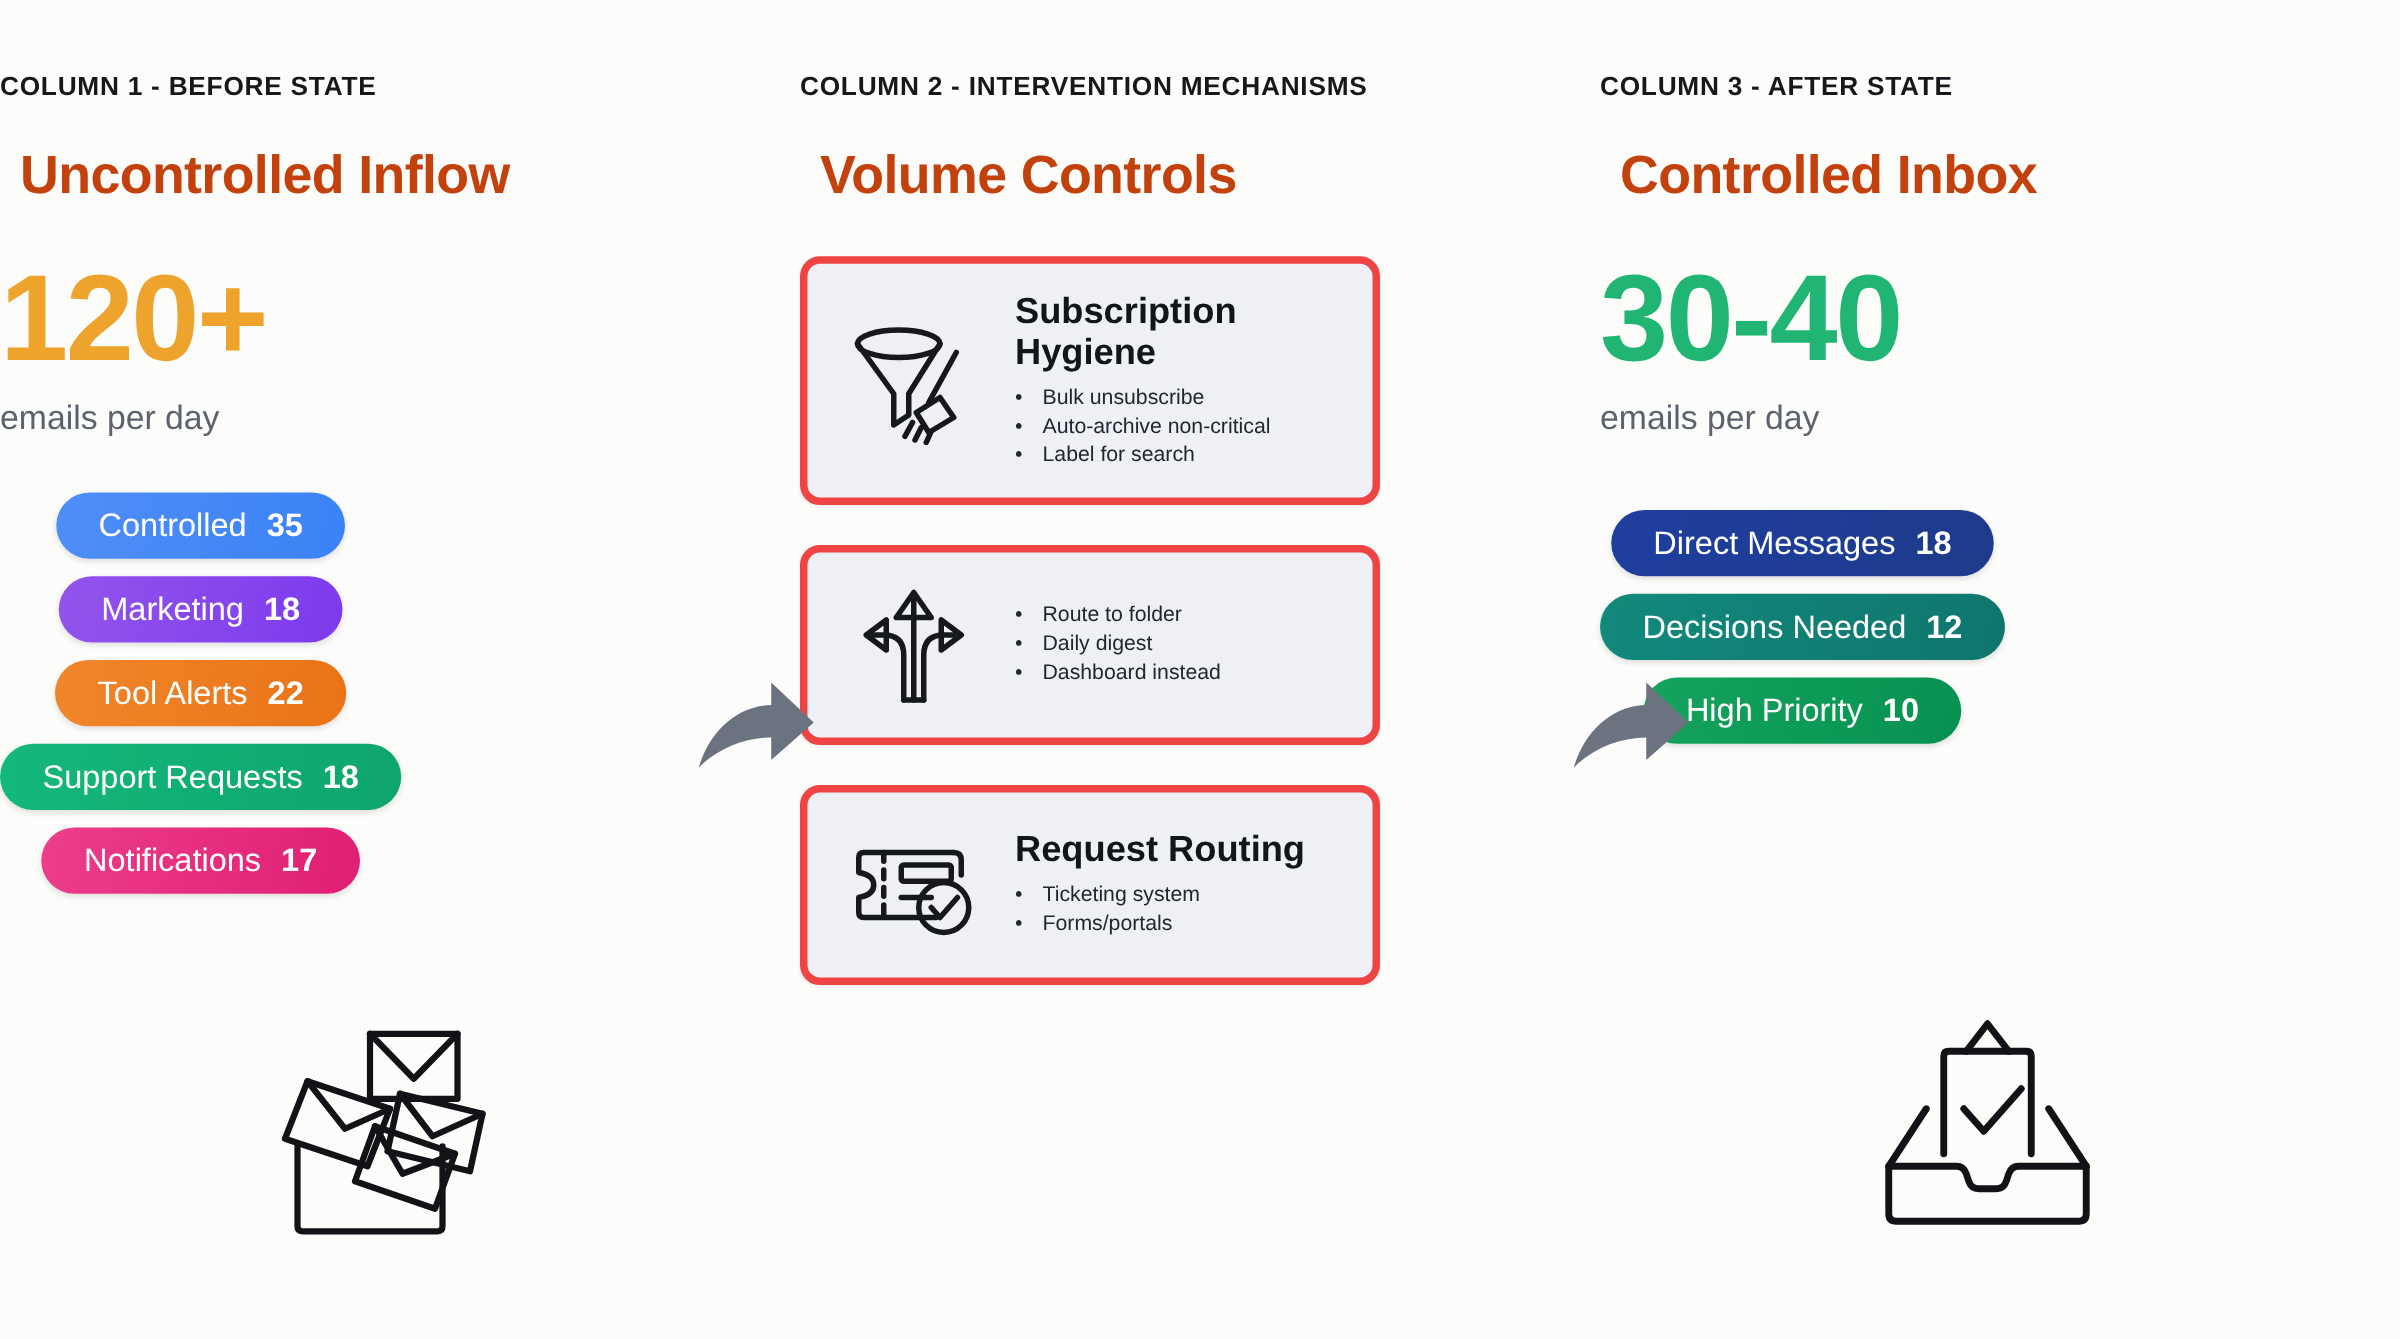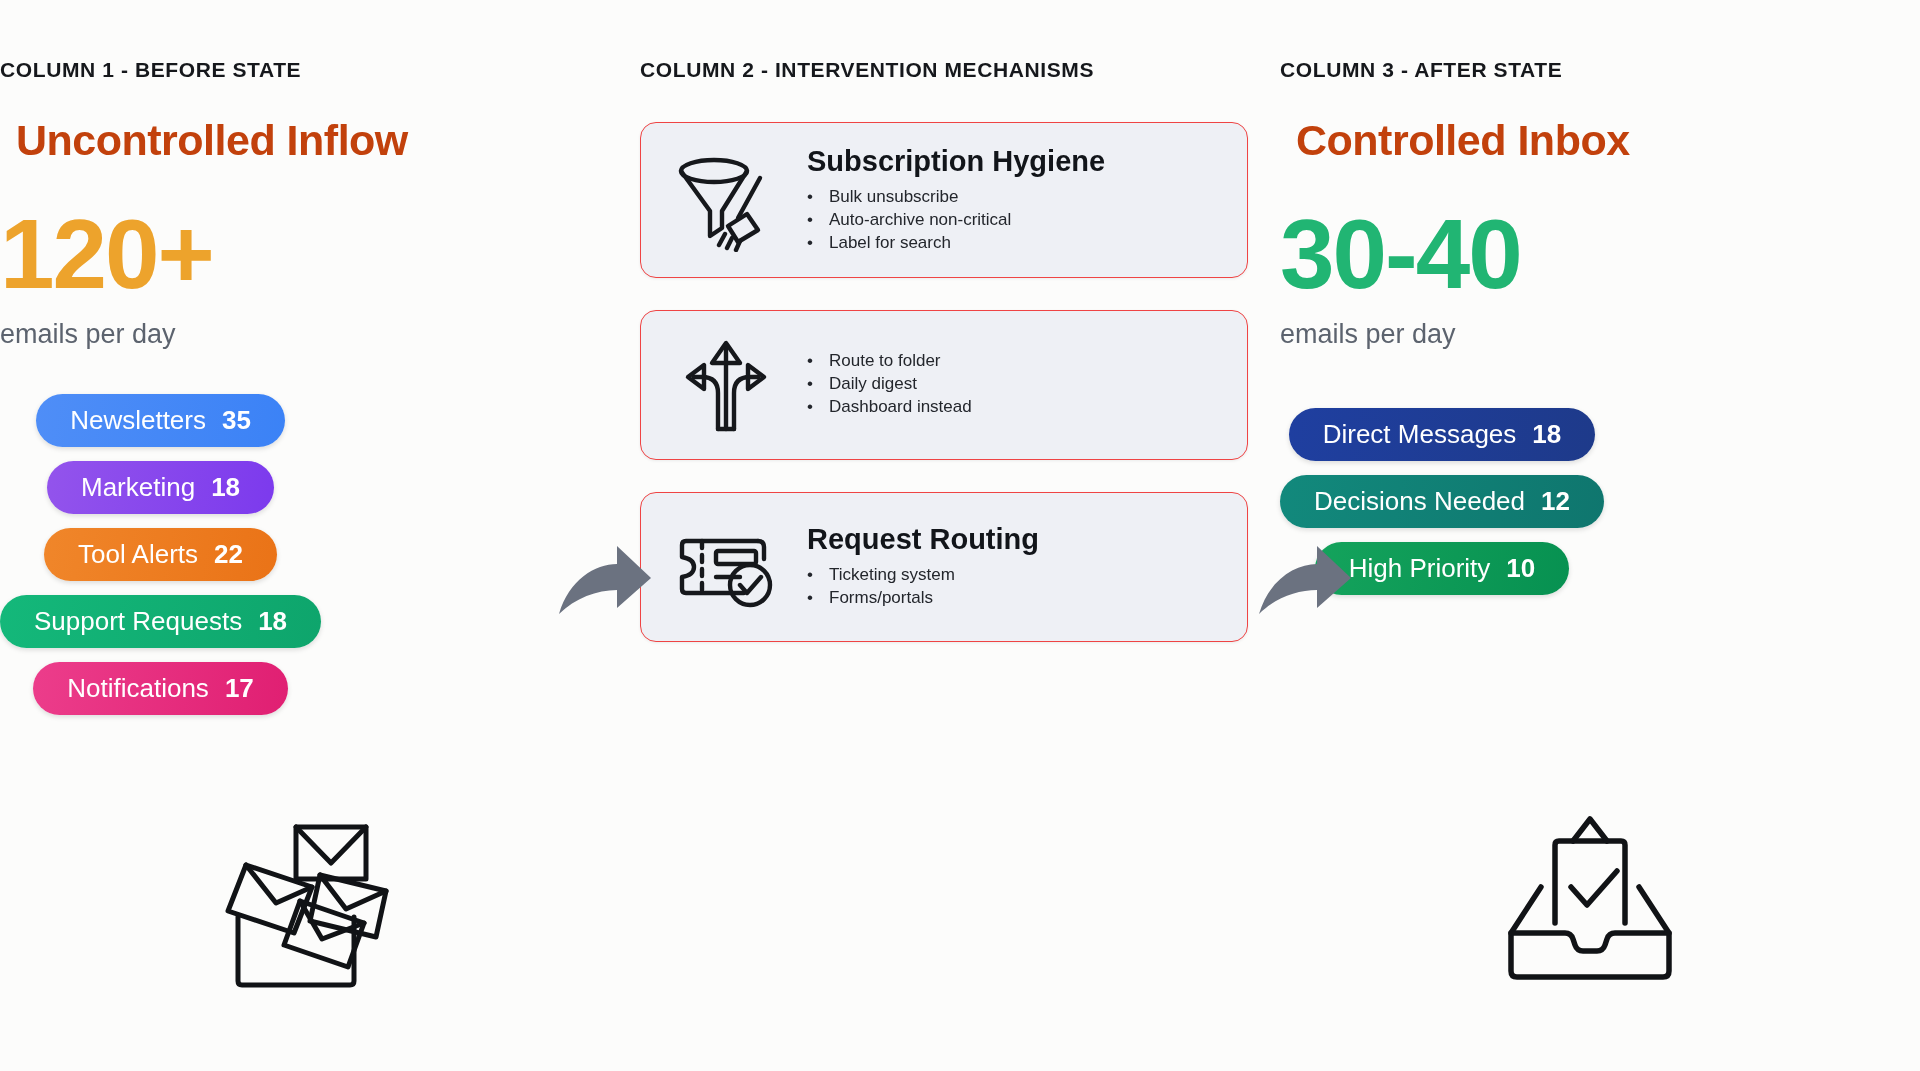--- a/index.html
+++ b/index.html
@@ -46,23 +46,23 @@
   .p-mkt{background:linear-gradient(100deg,#9354ec,#7c3aed);}
   .p-tool{background:linear-gradient(100deg,#f0862a,#ea7317);}
   .p-supp{background:linear-gradient(100deg,#14b87a,#0ea56c);}
   .p-noti{background:linear-gradient(100deg,#ec3d8b,#e01f72);}
   .p-dm{background:linear-gradient(100deg,#1f3fa0,#1e3a8a);}
   .p-dec{background:linear-gradient(100deg,#12897c,#0f766e);}
   .p-hp{background:linear-gradient(100deg,#14a35c,#079151);}
 
   .cards{margin-top:40px;display:flex;flex-direction:column;gap:32px;align-items:center;}
   .card{
-    width:608px;box-sizing:border-box;
+    width:464px;box-sizing:border-box;
     background:#eef0f5;
-    border:1px solid #ef4444;
+    border:6px solid #ef4444;
     border-radius:16px;
     padding:22px 26px;
     display:flex;align-items:center;gap:22px;
     box-shadow:0 1px 3px rgba(20,25,40,.07);
   }
   .card-icon{flex:0 0 auto;width:118px;display:flex;align-items:center;justify-content:center;}
   .card-body{flex:1 1 auto;}
   .card-title{font-size:29px;font-weight:700;color:#12151a;margin-bottom:8px;}
   .card-list{list-style:none;margin:0;padding:0;}
   .card-list li{
@@ -84,21 +84,21 @@
 <div class="board">
 
   <div class="col">
     <div class="col-kicker">COLUMN 1 - BEFORE STATE</div>
     <div class="col-title">Uncontrolled Inflow</div>
     <div class="big-num num-orange">120+</div>
     <div class="sub-label">emails per day</div>
 
     <div class="pills">
       <div class="pill p-news">
-        <span>Newsletters</span>
+        <span>Controlled</span>
         <span class="pill-count">35</span>
       </div>
       <div class="pill p-mkt">
         <span>Marketing</span>
         <span class="pill-count">18</span>
       </div>
       <div class="pill p-tool">
         <span>Tool Alerts</span>
         <span class="pill-count">22</span>
       </div>
@@ -108,20 +108,21 @@
       </div>
       <div class="pill p-noti">
         <span>Notifications</span>
         <span class="pill-count">17</span>
       </div>
     </div>
   </div>
 
   <div class="col">
     <div class="col-kicker">COLUMN 2 - INTERVENTION MECHANISMS</div>
+    <div class="col-title">Volume Controls</div>
 
     <div class="cards">
 
       <div class="card">
         <div class="card-icon">
           <svg width="108" height="104" viewBox="0 0 108 104" fill="none" stroke="#16181c" stroke-width="4.4" stroke-linecap="round" stroke-linejoin="round">
             <ellipse cx="42" cy="23" rx="33" ry="11"></ellipse>
             <path d="M9 23 L38 63 L38 88 L50 80 L50 63 L75 23"></path>
             <path d="M88 30 L66 70"></path>
             <path d="M56 78 L75 66 L86 82 L66 94 Z"></path>

